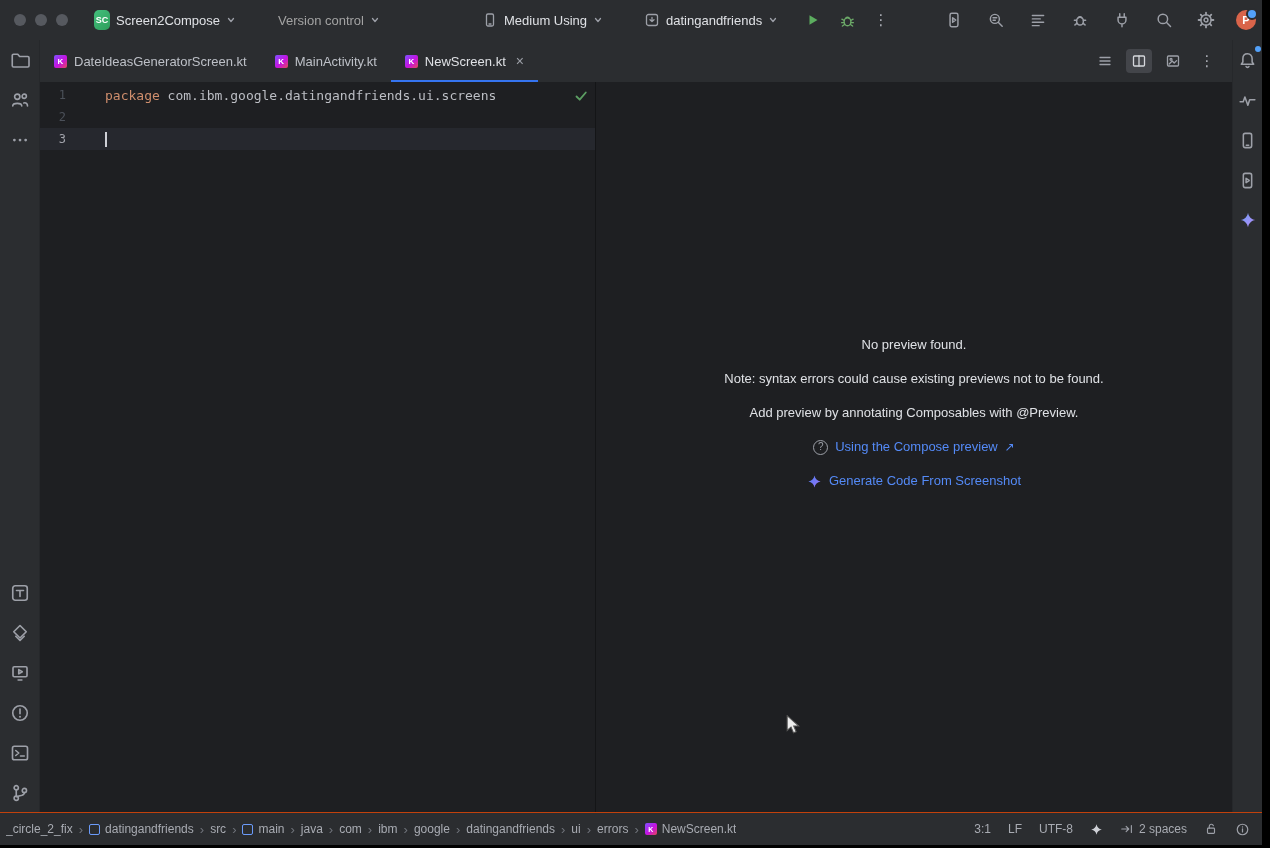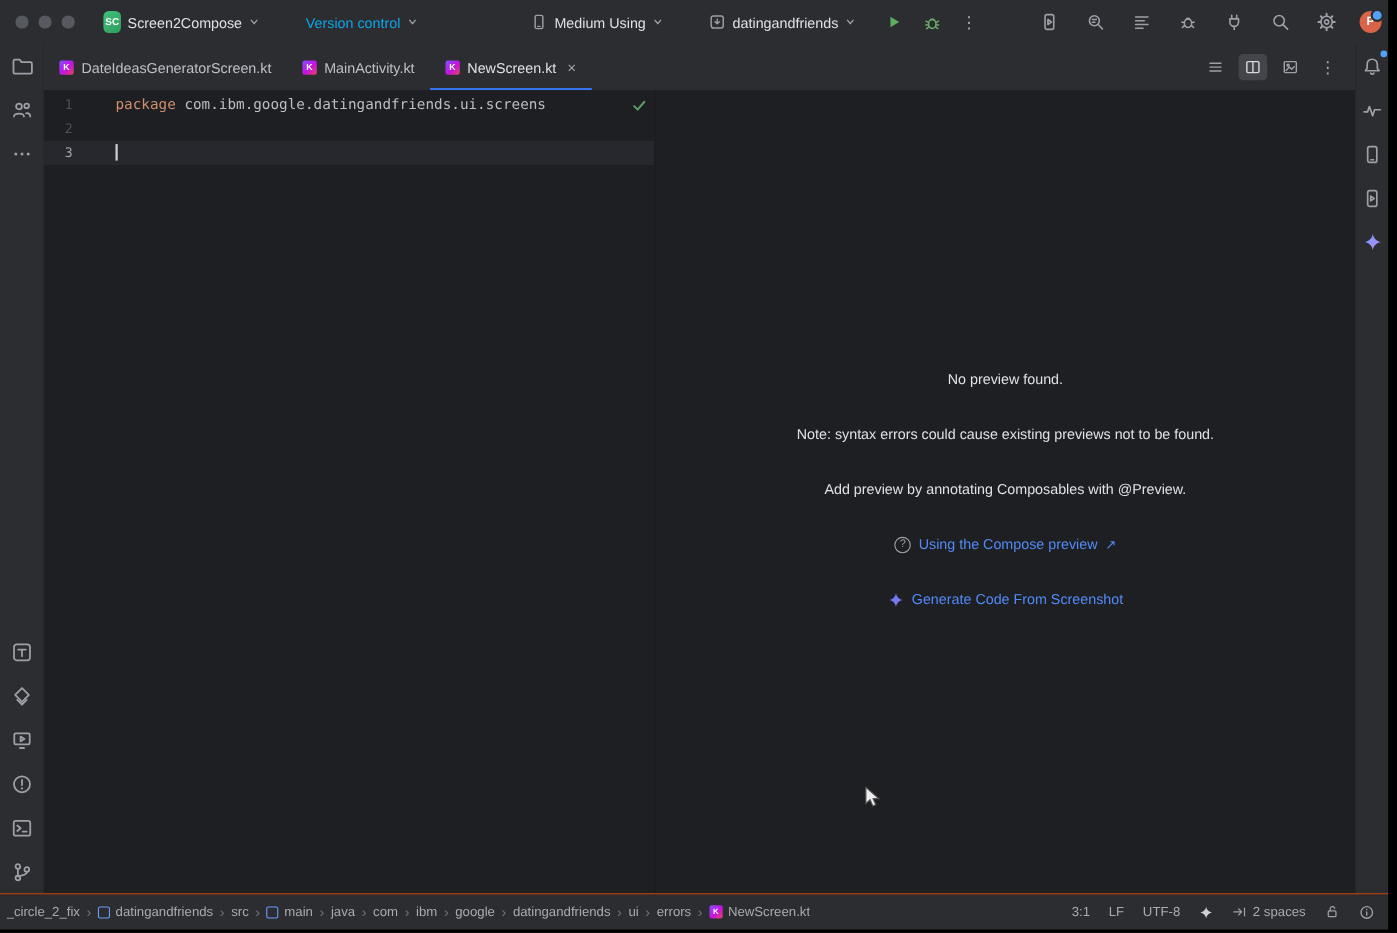--- a/index.html
+++ b/index.html
@@ -11,21 +11,21 @@
   .icon-btn{width:26px;height:26px;display:flex;align-items:center;justify-content:center;border-radius:4px;}
 
   
   .titlebar{position:absolute;left:0;top:0;width:1262px;height:40px;}
   .traffic{position:absolute;left:14px;top:14px;display:flex;gap:9px;}
   .light{width:12px;height:12px;border-radius:50%;background:#56595F;}
   .chip{position:absolute;display:flex;align-items:center;gap:6px;height:26px;padding:0 6px;border-radius:6px;}
   .sc-icon{width:16px;height:20px;border-radius:5px;background:linear-gradient(135deg,#43BF7C,#2E9E5B);
     display:flex;align-items:center;justify-content:center;font-size:9px;font-weight:bold;color:#fff;}
   .chip-label{color:#DFE1E5;}
-  .muted{color:#0ea5e9;}
+  .muted{color:#a3a3a3;}
   .tb-right{position:absolute;right:43px;top:7px;display:flex;gap:16px;}
   .avatar{position:absolute;right:6px;top:10px;width:20px;height:20px;border-radius:50%;background:#D9644A;
     color:#fff;font-size:11px;font-weight:bold;display:flex;align-items:center;justify-content:center;}
   .avatar-dot{position:absolute;right:-2px;top:-2px;width:8px;height:8px;border-radius:50%;background:#53A1F9;border:2px solid #2B2D30;}
 
   
   .left-stripe{position:absolute;left:0;top:40px;width:40px;height:772px;display:flex;flex-direction:column;align-items:center;
     padding:6px 0 5px 0;box-sizing:border-box;gap:12px;border-right:1px solid #26282B;background:#2B2D30;}
   .stripe-spacer{margin-top:auto;}
   .stripe-btn{width:28px;height:28px;display:flex;align-items:center;justify-content:center;border-radius:4px;}
@@ -51,21 +51,21 @@
   .kw{color:#CF8E6D;}
   .code-line.current{background:#26282E;}
   .code-line.current .ln{color:#A1A3AB;}
   .caret{display:inline-block;width:1.5px;height:15px;background:#CED0D6;vertical-align:middle;}
   .inspect-ok{position:absolute;right:6px;top:6px;}
 
   .divider-v{position:absolute;left:595px;top:82px;width:1px;height:730px;background:#141517;}
 
   
   .preview{position:absolute;left:596px;top:82px;width:636px;height:730px;background:#1E1F22;}
-  .pv-box{position:absolute;top:254px;left:0;right:0;display:flex;flex-direction:column;align-items:center;gap:32px;line-height:18px;}
+  .pv-box{position:absolute;top:254px;left:0;right:0;display:flex;flex-direction:column;align-items:center;gap:16px;line-height:18px;}
   .pv-msg{color:#DFE1E5;}
   .pv-link-row{display:flex;align-items:center;gap:7px;color:#548AF7;}
   .help-circle{width:15px;height:15px;border-radius:50%;border:1.2px solid #9DA0A8;color:#9DA0A8;font-size:10px;
     display:flex;align-items:center;justify-content:center;box-sizing:border-box;}
   .ext-arrow{font-size:12px;color:#548AF7;}
 
   
   .right-stripe{position:absolute;left:1232px;top:40px;width:30px;height:772px;background:#2B2D30;border-left:1px solid #26282B;
     display:flex;flex-direction:column;align-items:center;padding-top:6px;gap:12px;box-sizing:border-box;}
   .bell-wrap{position:relative;}

